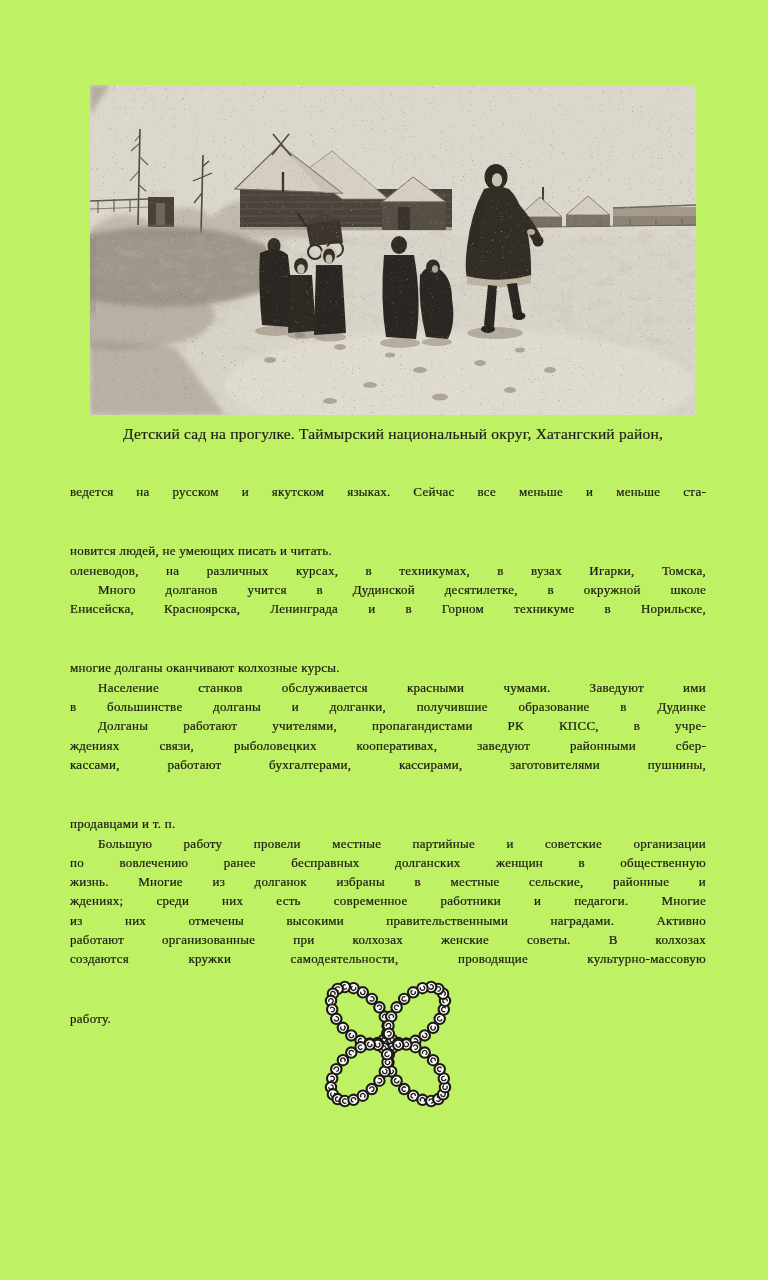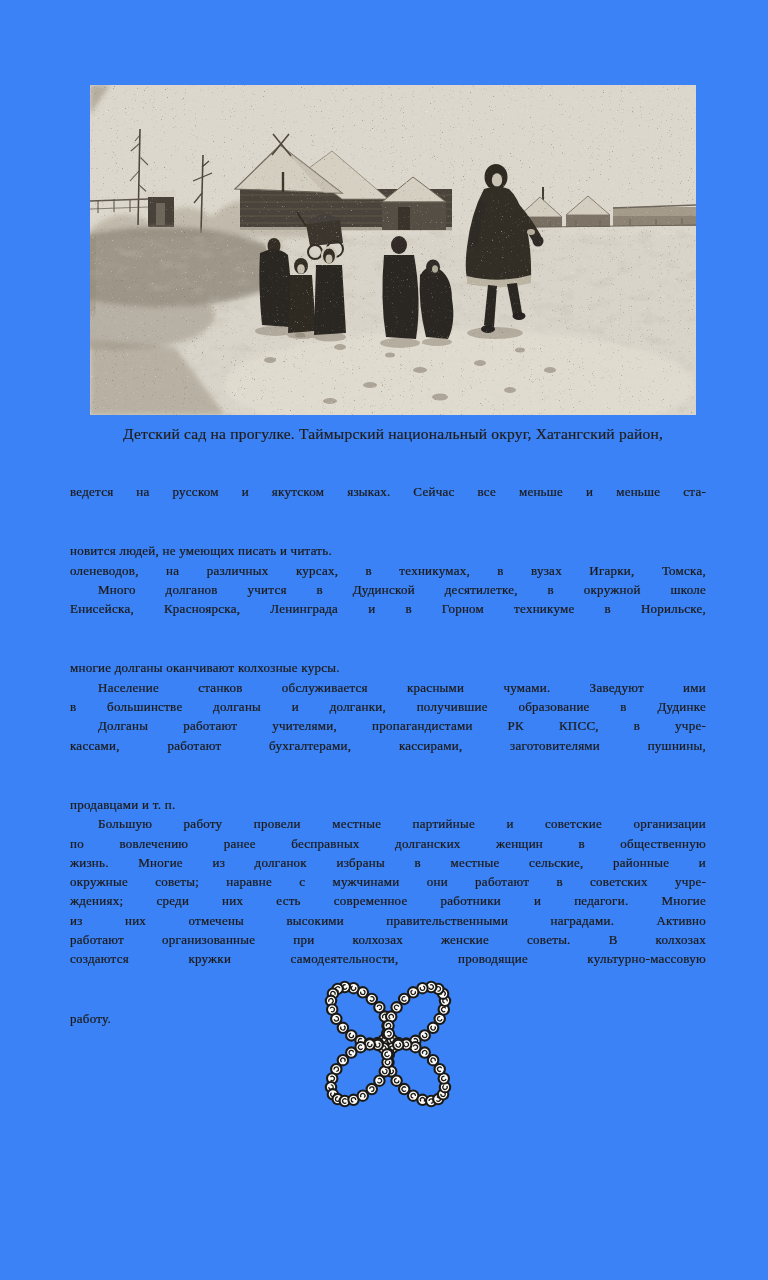--- a/index.html
+++ b/index.html
@@ -1,18 +1,18 @@
 <!DOCTYPE html>
 <html><head>
 <meta charset="utf-8">
 <style>
   html,body{margin:0;padding:0;background:#e9e8e5;}
   .page{
     position:relative;width:768px;height:1280px;margin:0 auto;
-    background:#3b82f6;overflow:hidden;
+    background:#bef264;overflow:hidden;
     font-family:"Liberation Serif","DejaVu Serif",serif;
     color:#1d1a16;
   }
   .page-noise{position:absolute;left:0;top:0;pointer-events:none;}
   .photo-figure{margin:0;}
   .photo{
     position:absolute;left:90px;top:85px;width:606px;height:330px;
   }
   .caption{
     position:absolute;left:90px;top:424px;width:606px;
@@ -220,28 +220,28 @@
         <div class="line indent">Много долганов учится в Дудинской десятилетке, в окружной школе</div>
         <div class="line">Енисейска, Красноярска, Ленинграда и в Горном техникуме в Норильске,</div>
         <div class="line last">многие долганы оканчивают колхозные курсы.</div>
       </div>
       <div class="para">
         <div class="line indent">Население станков обслуживается красными чумами. Заведуют ими</div>
         <div class="line">в большинстве долганы и долганки, получившие образование в Дудинке</div>
       </div>
       <div class="para">
         <div class="line indent">Долганы работают учителями, пропагандистами РК КПСС, в учре-</div>
+        <div class="line">ждениях связи, рыболовецких кооперативах, заведуют районными сбер-</div>
         <div class="line">кассами, работают бухгалтерами, кассирами, заготовителями пушнины,</div>
         <div class="line last">продавцами и т. п.</div>
       </div>
       <div class="para">
         <div class="line indent">Большую работу провели местные партийные и советские организации</div>
         <div class="line">по вовлечению ранее бесправных долганских женщин в общественную</div>
         <div class="line">жизнь. Многие из долганок избраны в местные сельские, районные и</div>
-        <div class="line">окружные советы; наравне с мужчинами они работают в советских учре-</div>
         <div class="line">ждениях; среди них есть современное работники и педагоги. Многие</div>
         <div class="line">из них отмечены высокими правительственными наградами. Активно</div>
         <div class="line">работают организованные при колхозах женские советы. В колхозах</div>
         <div class="line">создаются кружки самодеятельности, проводящие культурно-массовую</div>
         <div class="line last">работу.</div>
       </div>
     </div>
 
   <div class="ornament"><svg viewBox="-85 -82 170 164" width="170" height="164">
         <circle cx="-4.2" cy="-4.2" r="5.2" fill="#fbfaf6" stroke="#1a1916" stroke-width="2.1"></circle>

